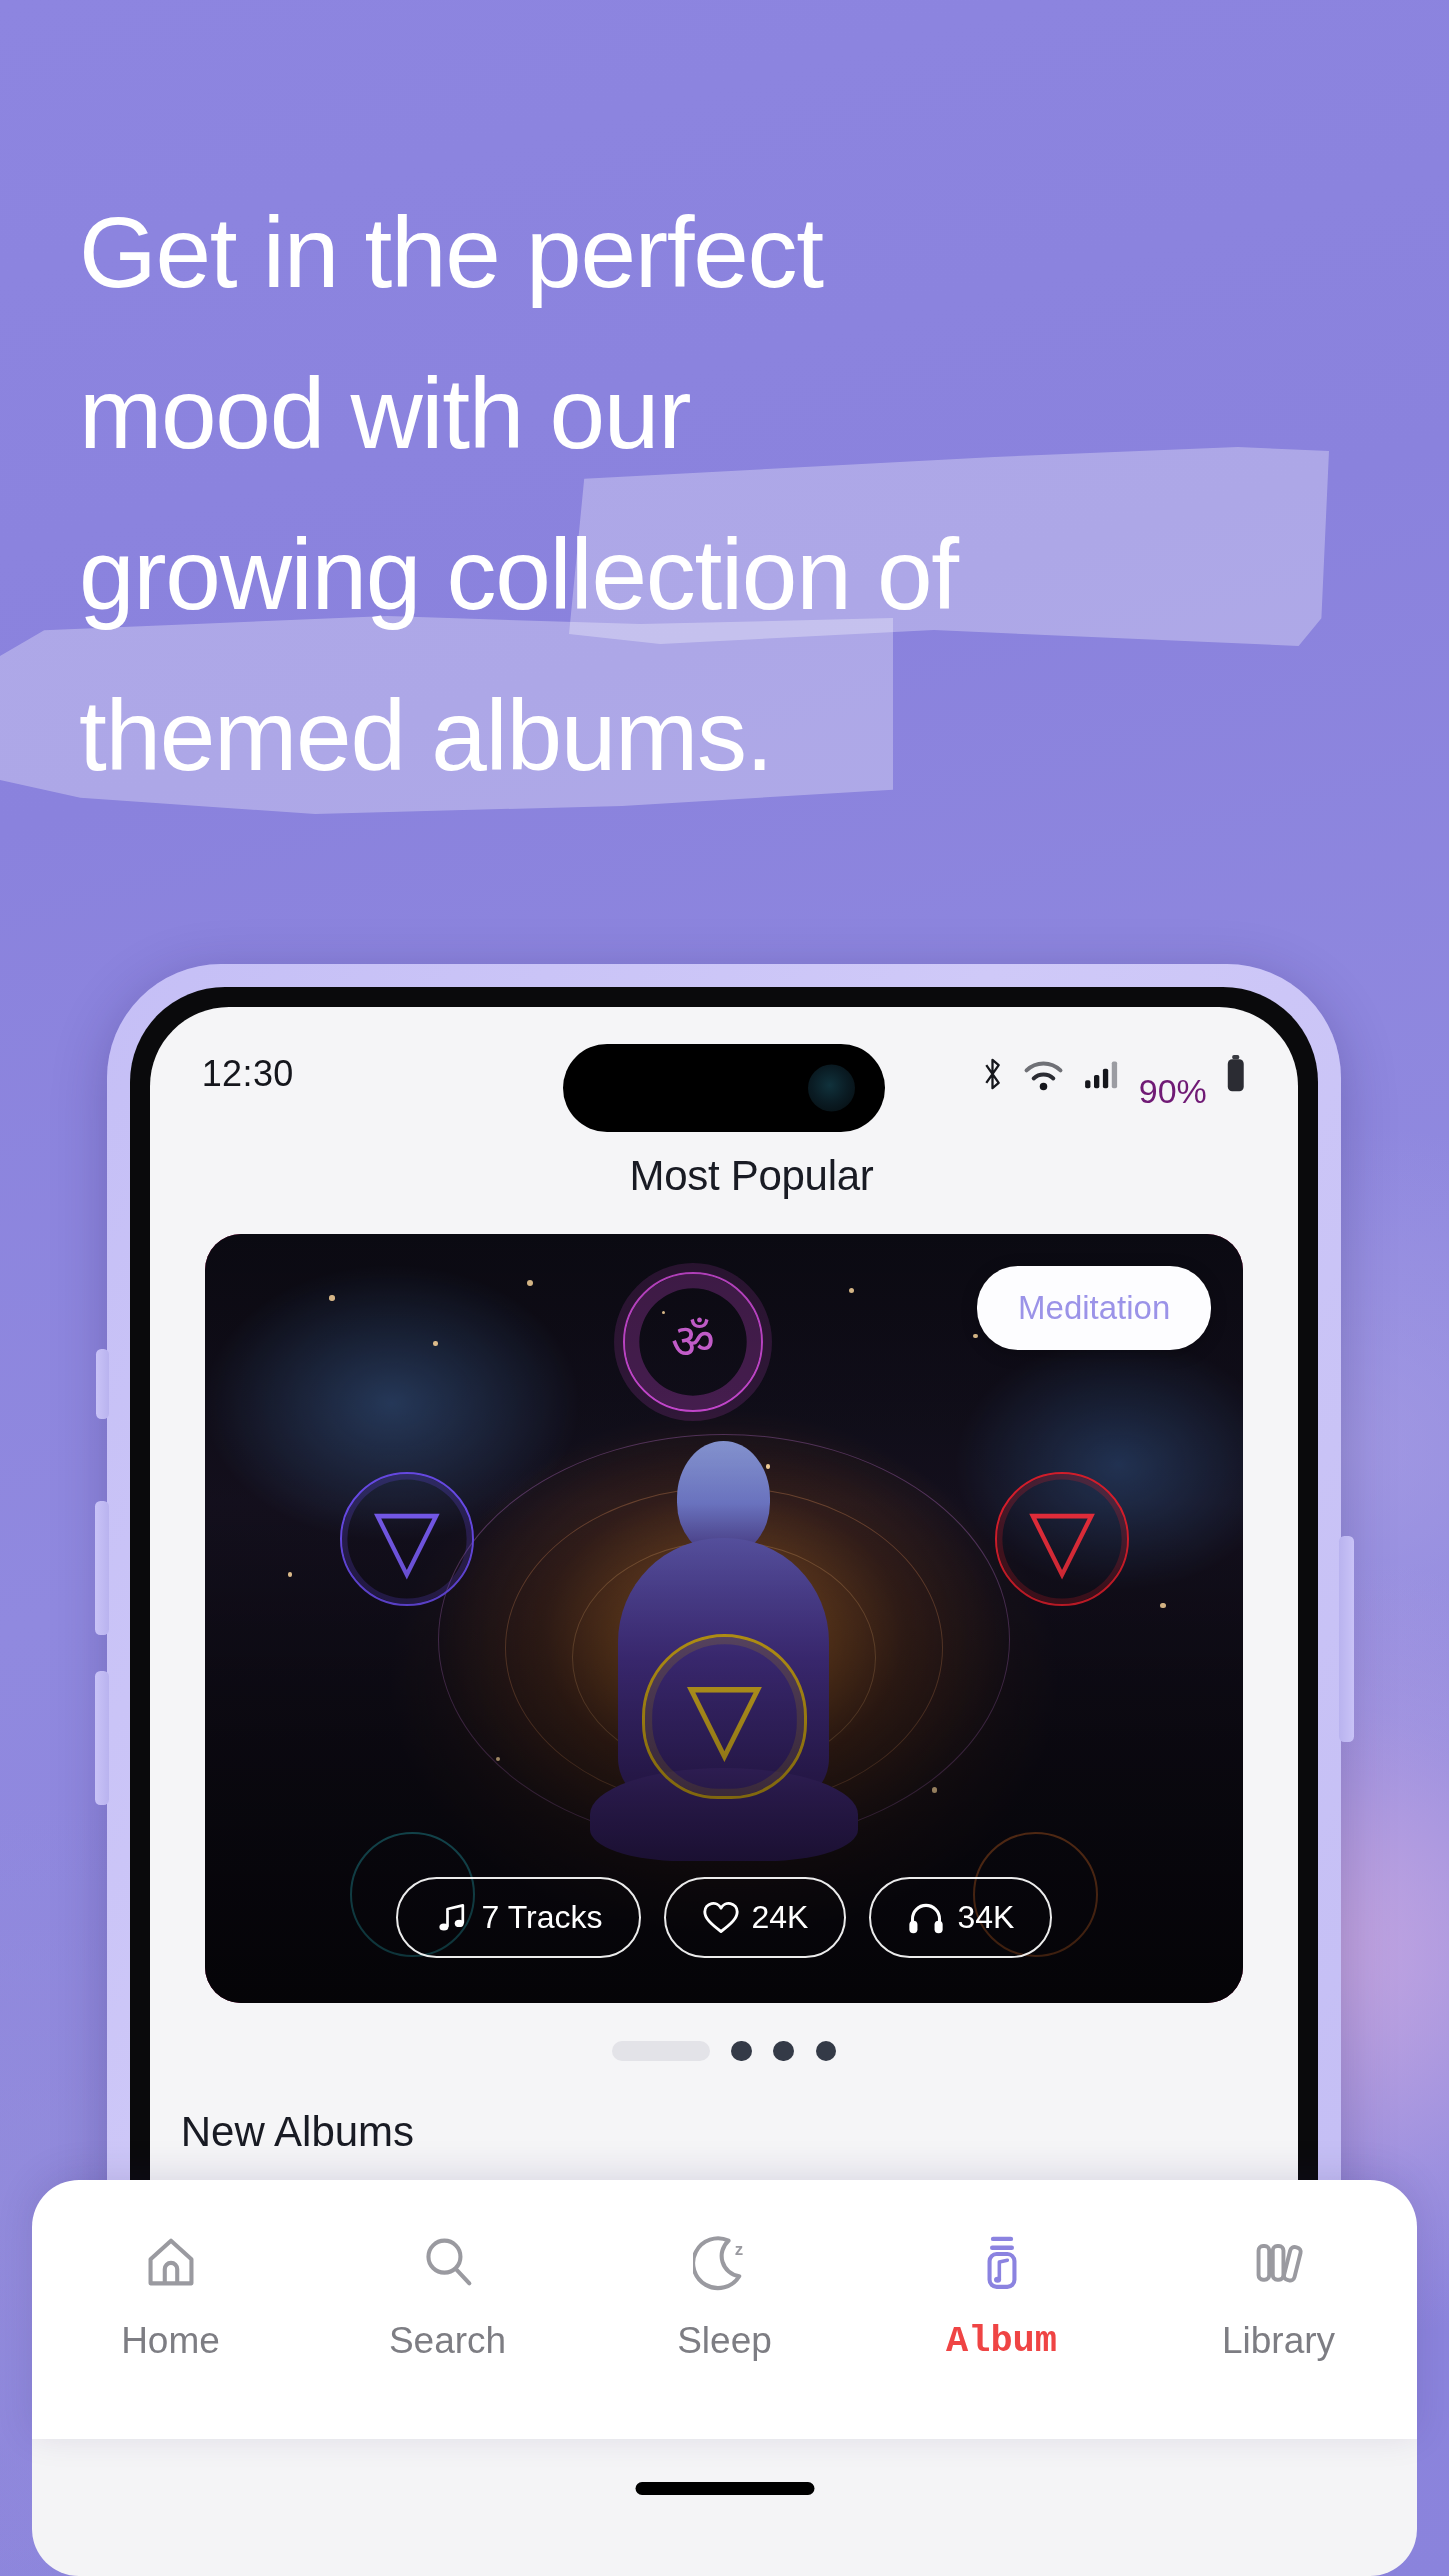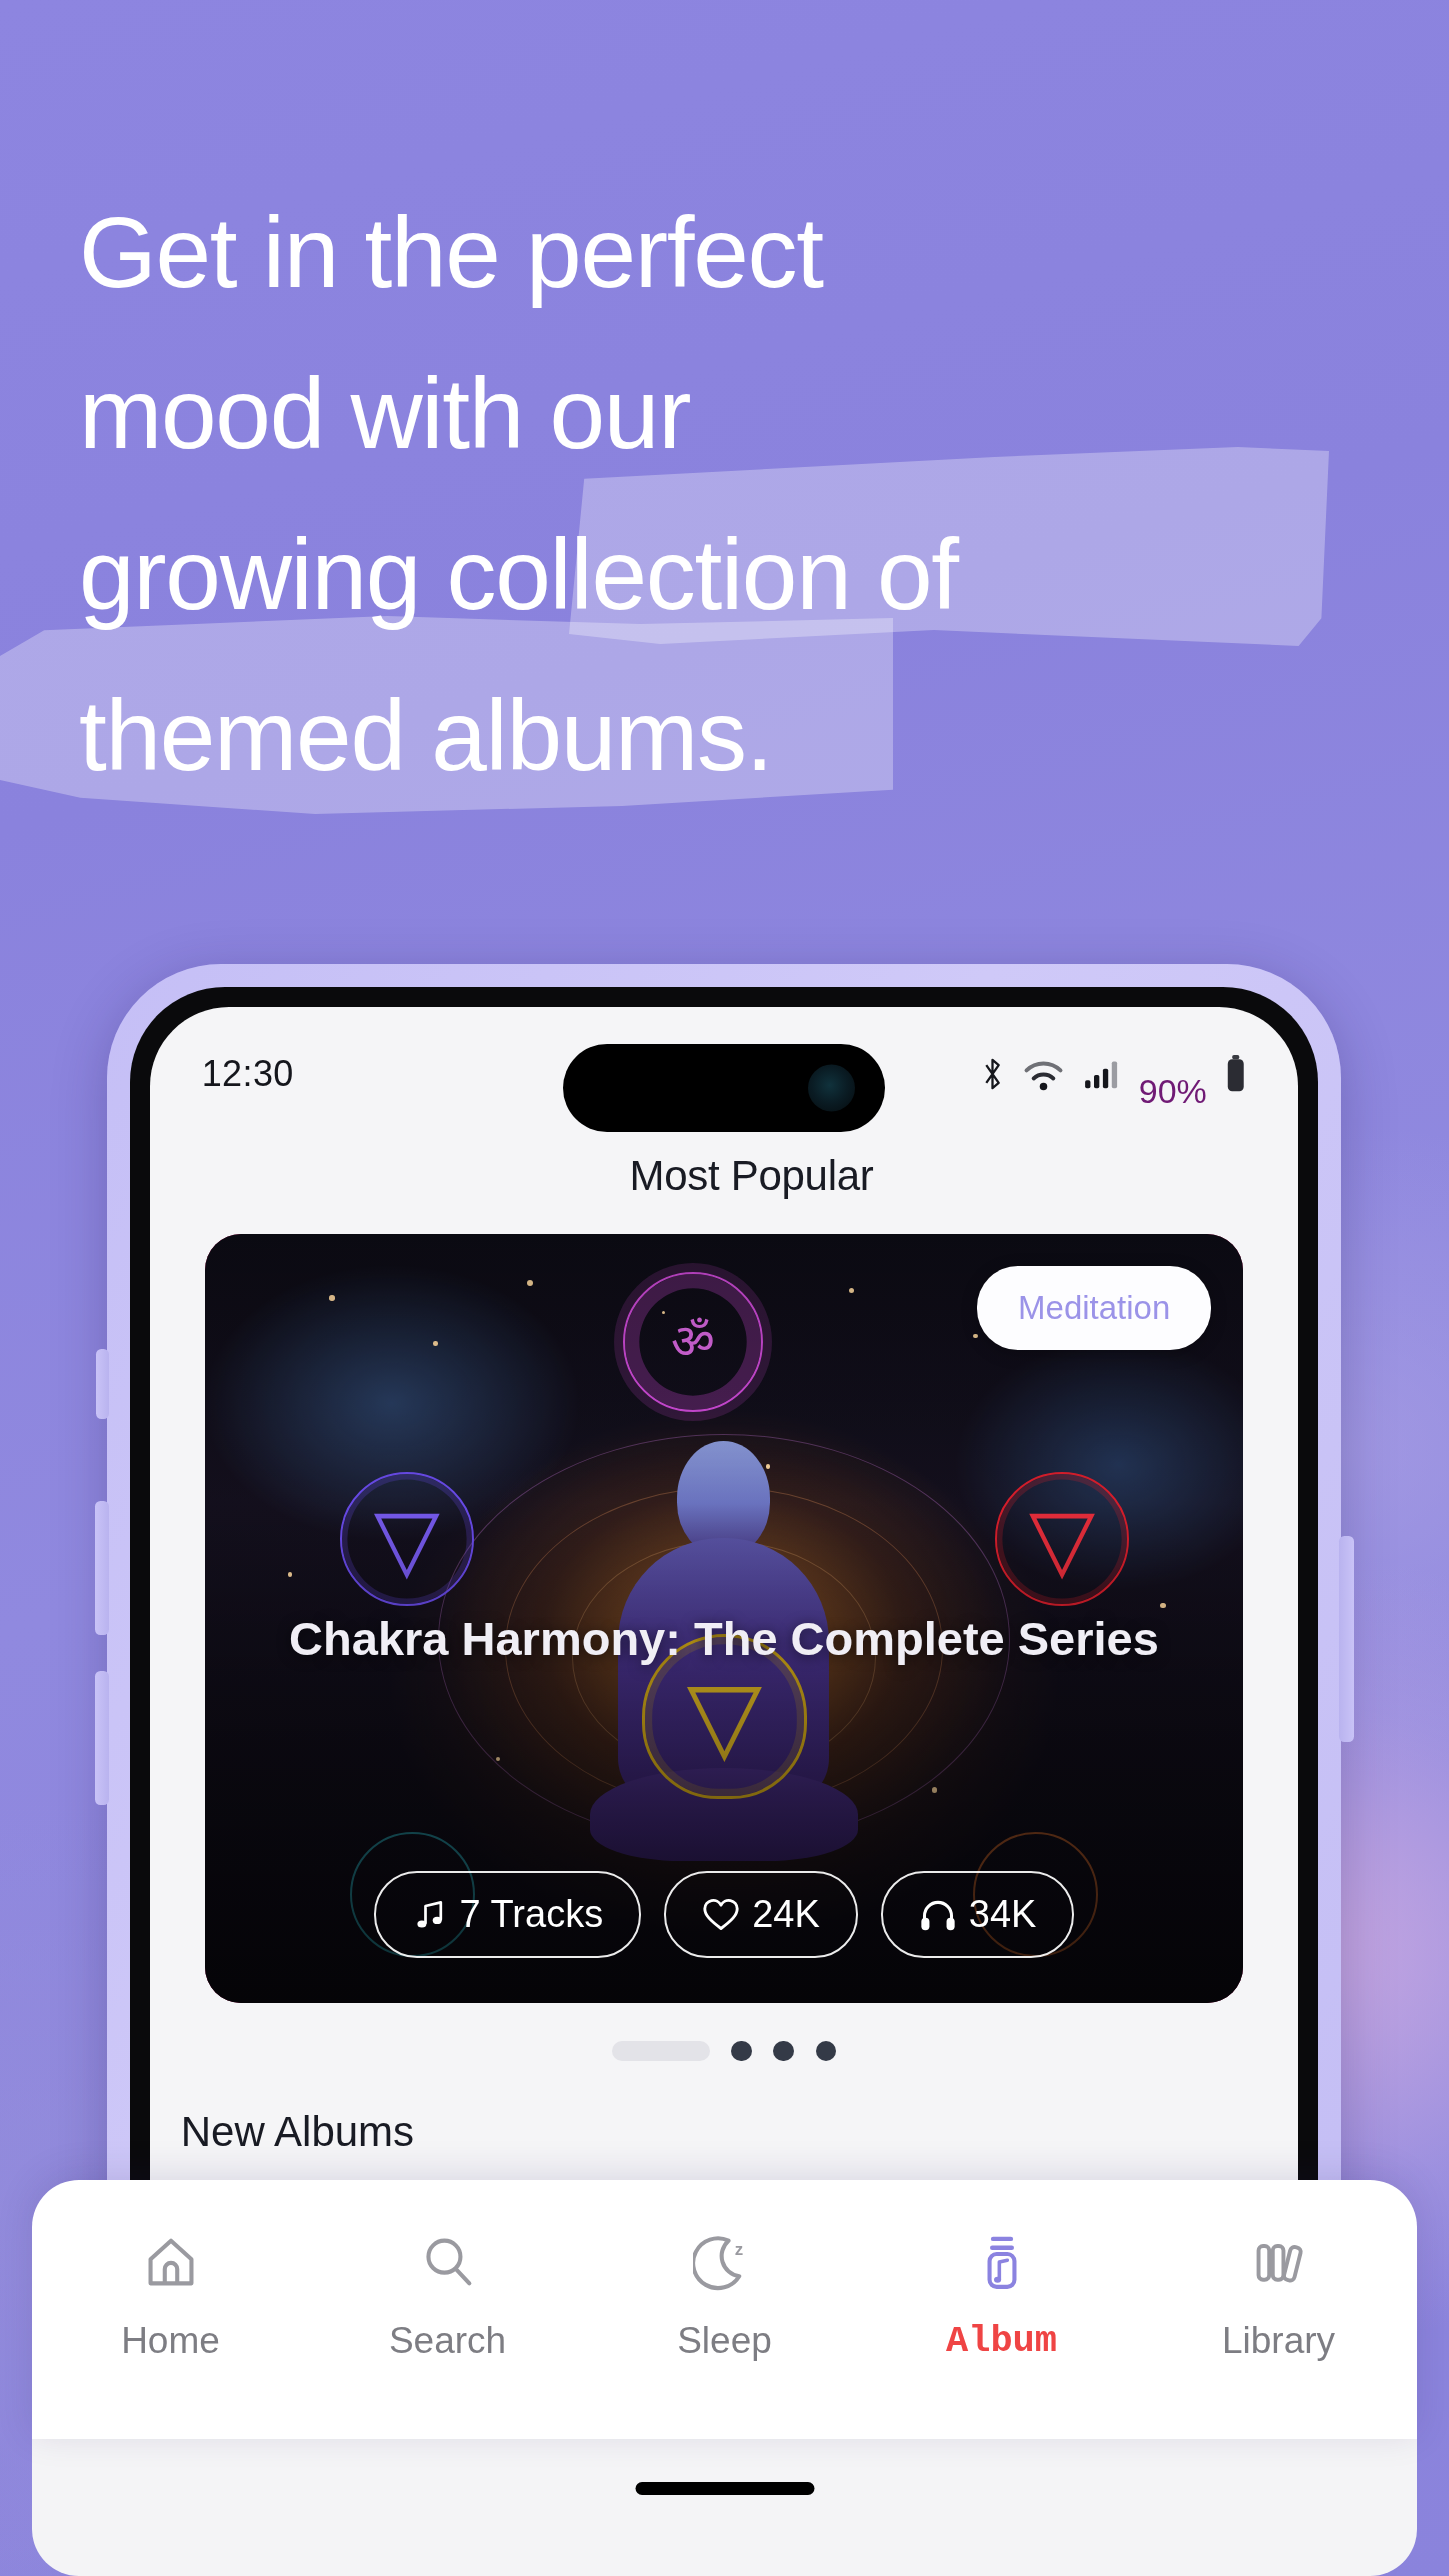--- a/index.html
+++ b/index.html
@@ -236,21 +236,21 @@
   }
   #stats {
     position:absolute; left:0; right:0; bottom:45px;
     display:flex; justify-content:center; gap:23px;
   }
   .stat {
     display:flex; align-items:center; gap:12px;
     border:2.7px solid rgba(255,255,255,0.92);
     border-radius:43px;
     padding:19.7px 36px;
-    color:#ffffff; font-size:38px;
+    color:#ffffff; font-size:32px;
   }
   .stat svg { display:block; }
 
   
   #dots {
     display:flex; align-items:center; justify-content:center;
     gap:21.5px; margin-top:38px;
   }
   #dot-active {
     width:98px; height:19.7px; border-radius:12.5px; background:#e3e3e8;
@@ -402,21 +402,20 @@
               <div id="fig-body"></div>
               <div id="fig-base"></div>
             </div>
             <div class="chakra" id="ch-heart"></div>
           </div>
 
           <div id="card-scrim"></div>
 
           <div id="badge">Meditation</div>
 
-          <div id="card-title">Chakra Harmony: The Complete Series</div>
 
           <div id="stats">
             <div class="stat">
               <svg width="36" height="36" viewBox="0 0 40 40">
                 <path d="M15 29 V10 L32 6 V25" fill="none" stroke="#fff" stroke-width="3" stroke-linecap="round" stroke-linejoin="round"></path>
                 <ellipse cx="11" cy="30" rx="5" ry="4" fill="#fff"></ellipse>
                 <ellipse cx="28" cy="26" rx="5" ry="4" fill="#fff"></ellipse>
               </svg>
               <span>7 Tracks</span>
             </div>

